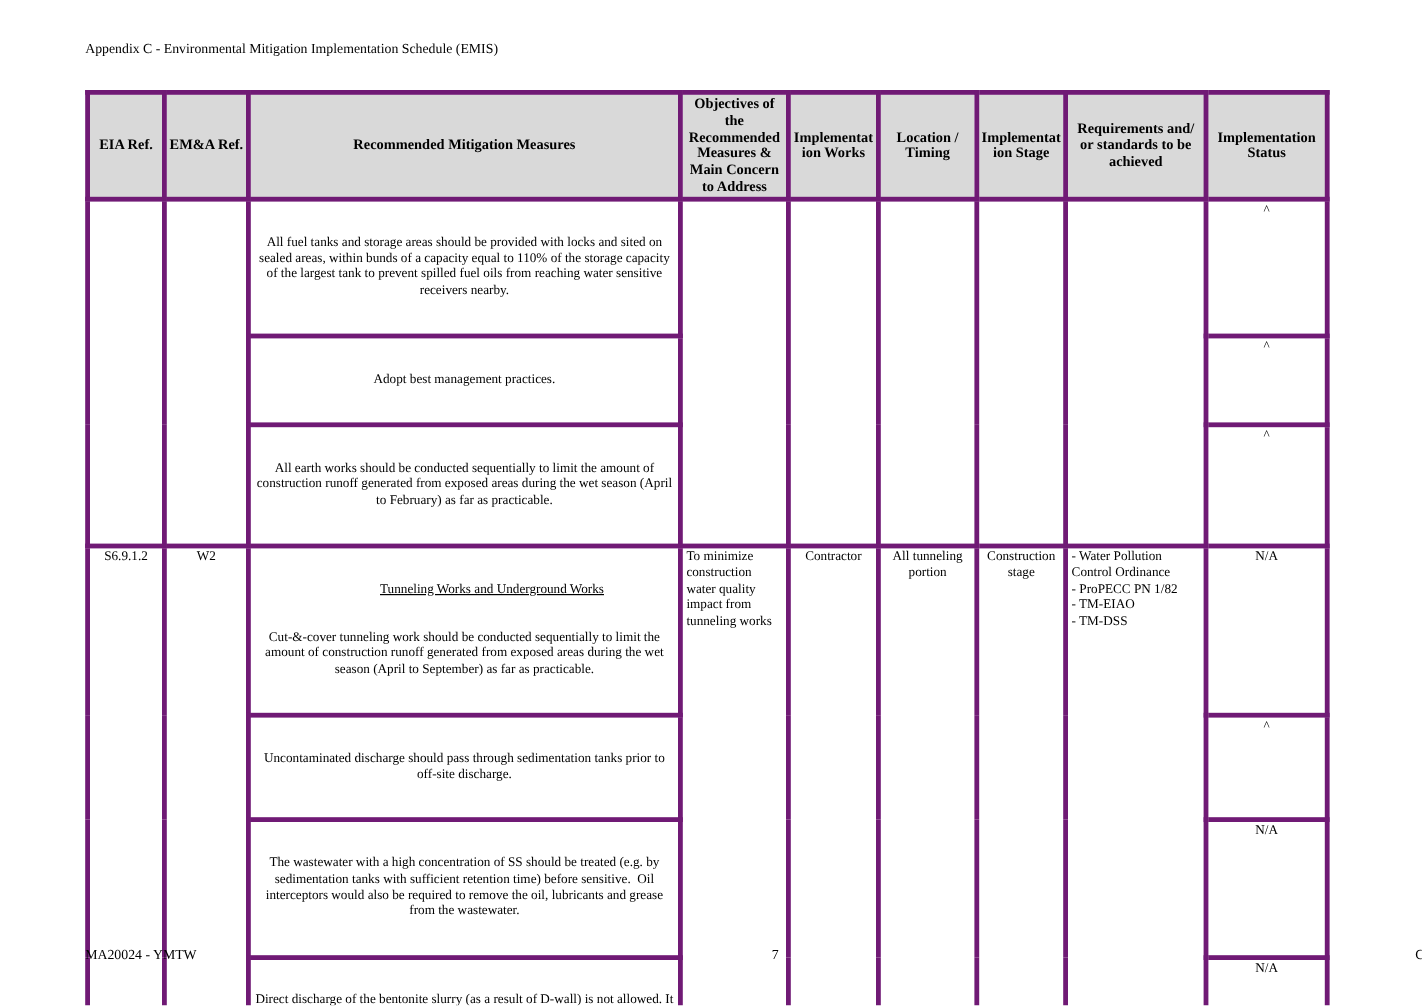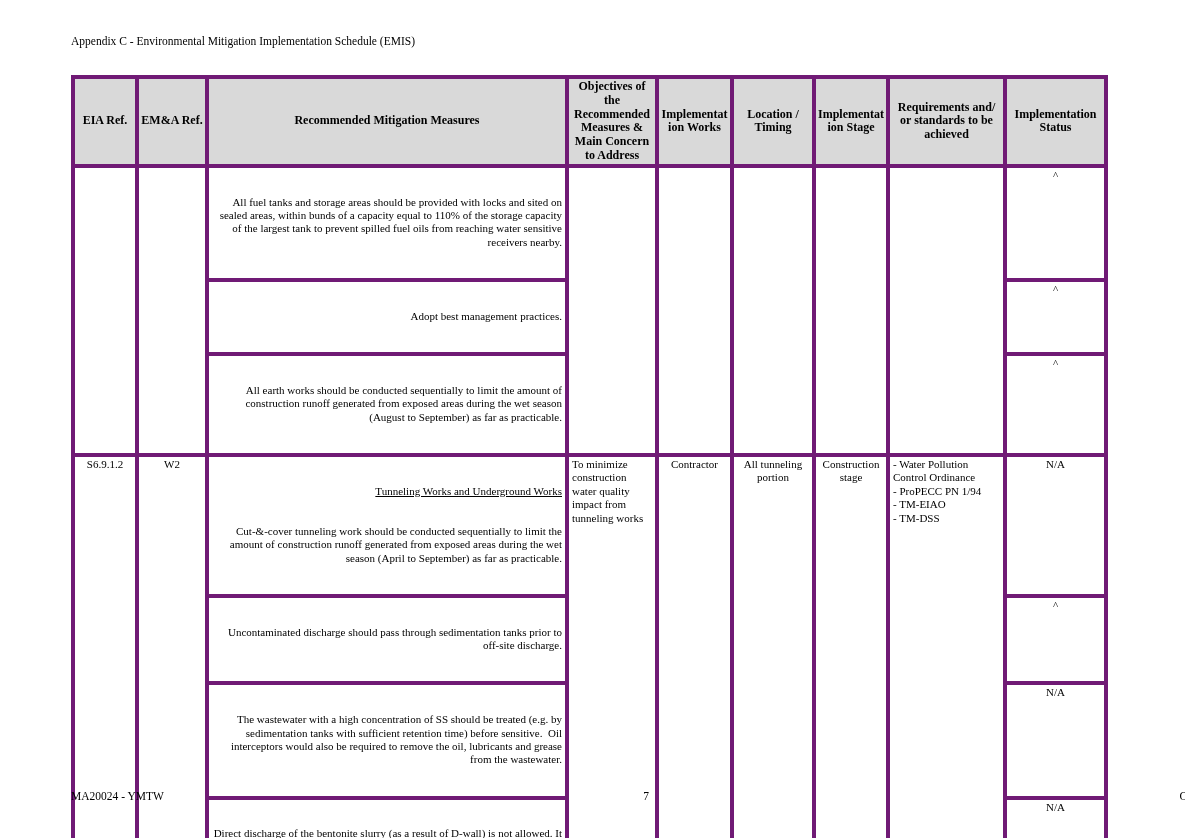--- a/index.html
+++ b/index.html
@@ -51,21 +51,21 @@
   }
   .h70  { height: 70px; }
   .h23  { height: 23px; }
   .h57  { height: 57px; }
   .h38  { height: 38px; }
   .h67  { height: 67px; }
   .h107 { height: 107px; }
   .hd70 { height: 70px; }
   td.center-cell { text-align: center; }
   td.status-cell { text-align: center; padding-top: 1px; }
-  td.measure-cell { text-align: right; white-space: pre-wrap; }
+  td.measure-cell { text-align: center; white-space: pre-wrap; }
   .measure-heading { text-decoration: underline; white-space: pre-wrap; margin-left: 46px; }
   .measure-body { white-space: pre-wrap; }
   td.requirements-cell div { white-space: pre-wrap; }
   .footer {
     position: absolute;
     left: 71px;
     top: 790px;
     width: 1150px;
     height: 16px;
     font-size: 11.5px;
@@ -122,39 +122,39 @@
         <td class="status-cell">^</td>
       </tr>
       <tr class="h23">
         <td class="measure-cell">
           <div class="measure-body">Adopt best management practices.</div>
         </td>
         <td class="status-cell">^</td>
       </tr>
       <tr class="h57">
         <td class="measure-cell">
-          <div class="measure-body">All earth works should be conducted sequentially to limit the amount of construction runoff generated from exposed areas during the wet season (August to September) as far as practicable.</div>
+          <div class="measure-body">All earth works should be conducted sequentially to limit the amount of construction runoff generated from exposed areas during the wet season (April to February) as far as practicable.</div>
         </td>
         <td class="status-cell">^</td>
       </tr>
 
       <tr class="h70">
         <td rowspan="4" class="center-cell">S6.9.1.2</td>
         <td rowspan="4" class="center-cell">W2</td>
         <td class="measure-cell">
           <div class="measure-heading">Tunneling Works and Underground Works</div>
           <div class="measure-body">Cut-&amp;-cover tunneling work should be conducted sequentially to limit the amount of construction runoff generated from exposed areas during the wet season (April to September) as far as practicable.</div>
         </td>
         <td rowspan="4">To minimize construction water quality impact from tunneling works</td>
         <td rowspan="4" class="center-cell">Contractor</td>
         <td rowspan="4" class="center-cell">All tunneling portion</td>
         <td rowspan="4" class="center-cell">Construction stage</td>
         <td rowspan="4" class="requirements-cell">
           <div>- Water Pollution Control Ordinance</div>
-          <div>- ProPECC PN 1/94</div>
+          <div>- ProPECC PN 1/82</div>
           <div>- TM-EIAO</div>
           <div>- TM-DSS</div>
         </td>
         <td class="status-cell">N/A</td>
       </tr>
       <tr class="h38">
         <td class="measure-cell">
           <div class="measure-body">Uncontaminated discharge should pass through sedimentation tanks prior to off-site discharge.</div>
         </td>
         <td class="status-cell">^</td>

